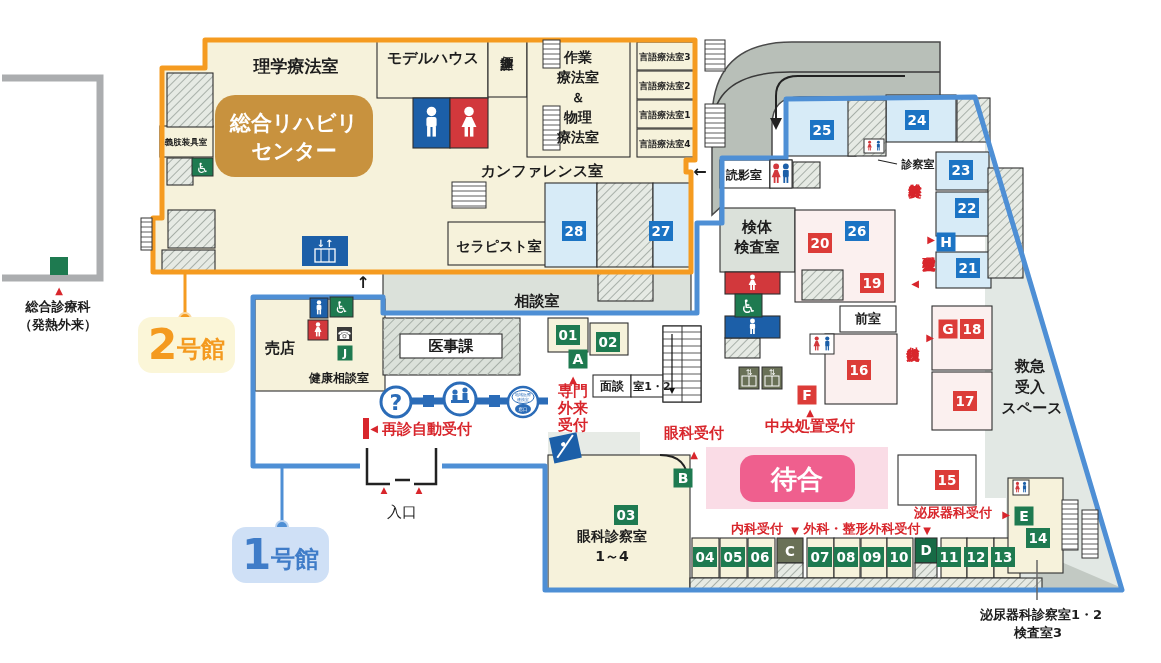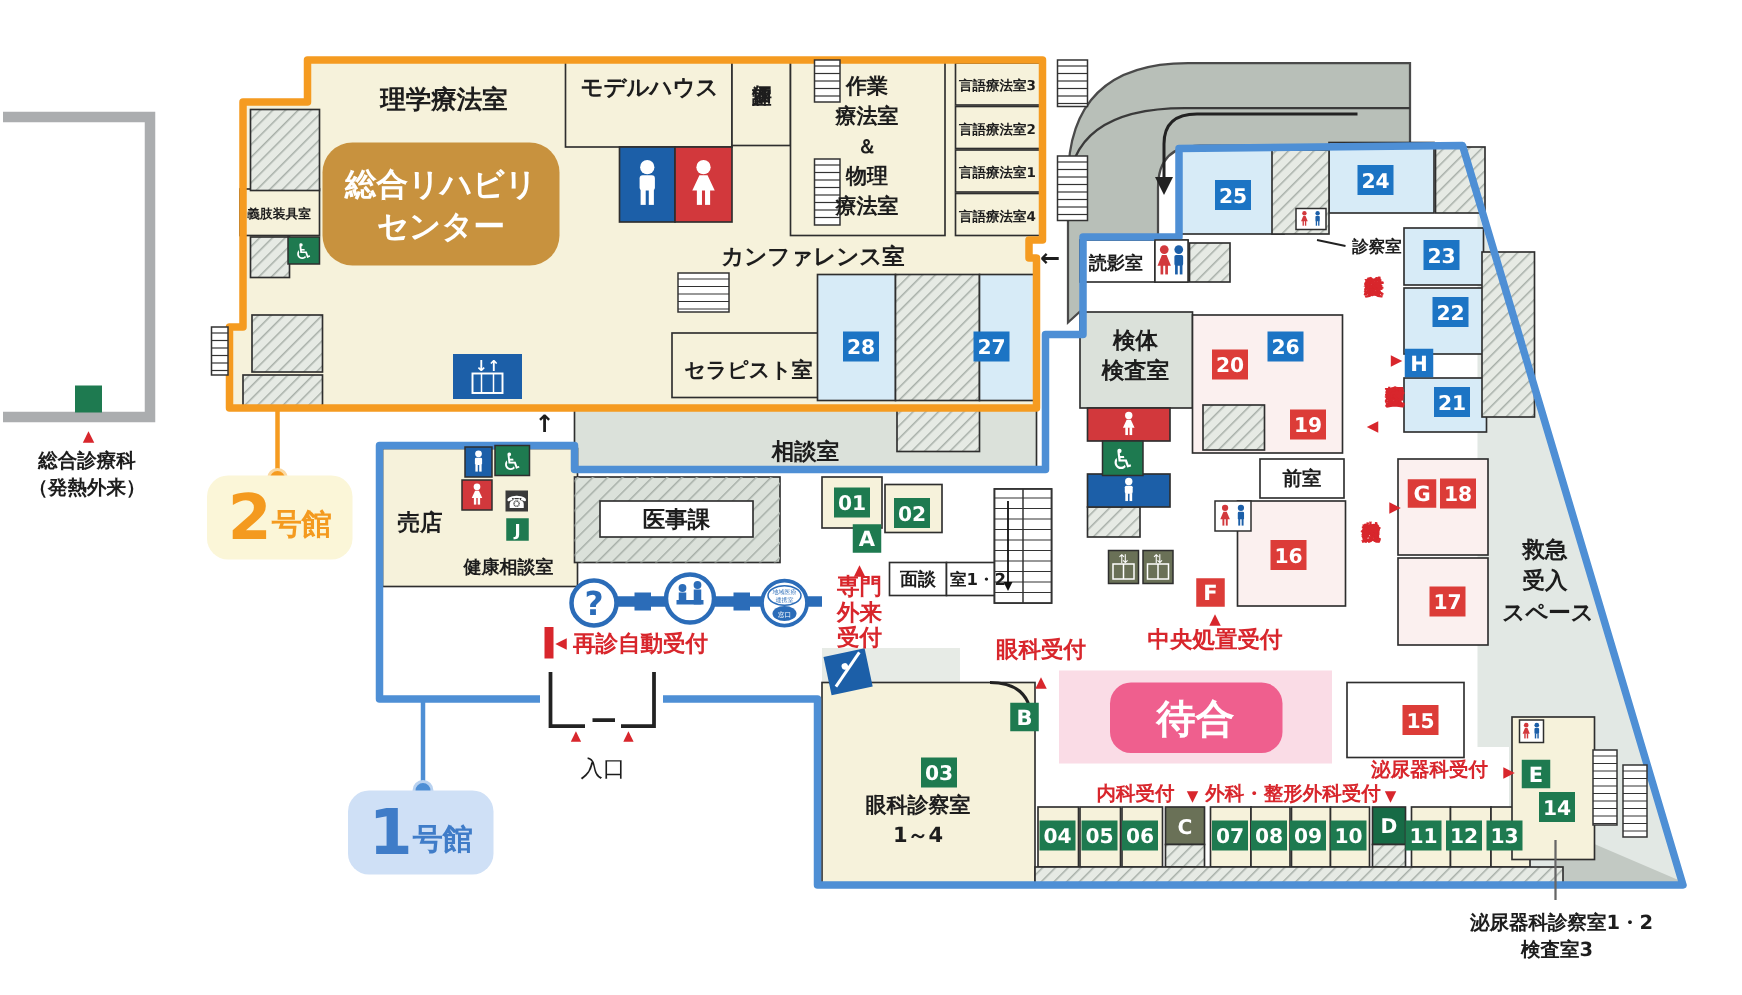--- a/index.html
+++ b/index.html
@@ -2,21 +2,21 @@
 <html><head>
 <meta charset="utf-8">
 <style>
   html,body{margin:0;padding:0;background:#ffffff;}
   #stage{position:relative;width:1161px;height:663px;background:#ffffff;overflow:hidden;
          font-family:"DejaVu Sans","Liberation Sans",sans-serif;}
   svg{position:absolute;left:0;top:0;font-family:"DejaVu Sans","Liberation Sans",sans-serif;}
   .bldg-label{position:absolute;border-radius:14px;display:flex;align-items:center;justify-content:center;
               font-weight:bold;}
   .bldg-label .num{font-size:42px;line-height:1;}
-  .bldg-label .suf{font-size:20px;margin-top:8px;}
+  .bldg-label .suf{font-size:24px;margin-top:8px;}
   #label-b2{left:138px;top:317px;width:97px;height:56px;background:#FBF6D8;color:#F49A1F;}
   #label-b1{left:232px;top:527px;width:97px;height:56px;background:#CFE0F6;color:#3F7CC8;}
 </style>
 </head>
 <body>
 
 <div id="stage">
   <svg id="map" width="1161" height="663" viewBox="0 0 1161 663">
     <defs>
       <pattern id="hatch" patternUnits="userSpaceOnUse" width="6" height="6" patternTransform="rotate(45)">

